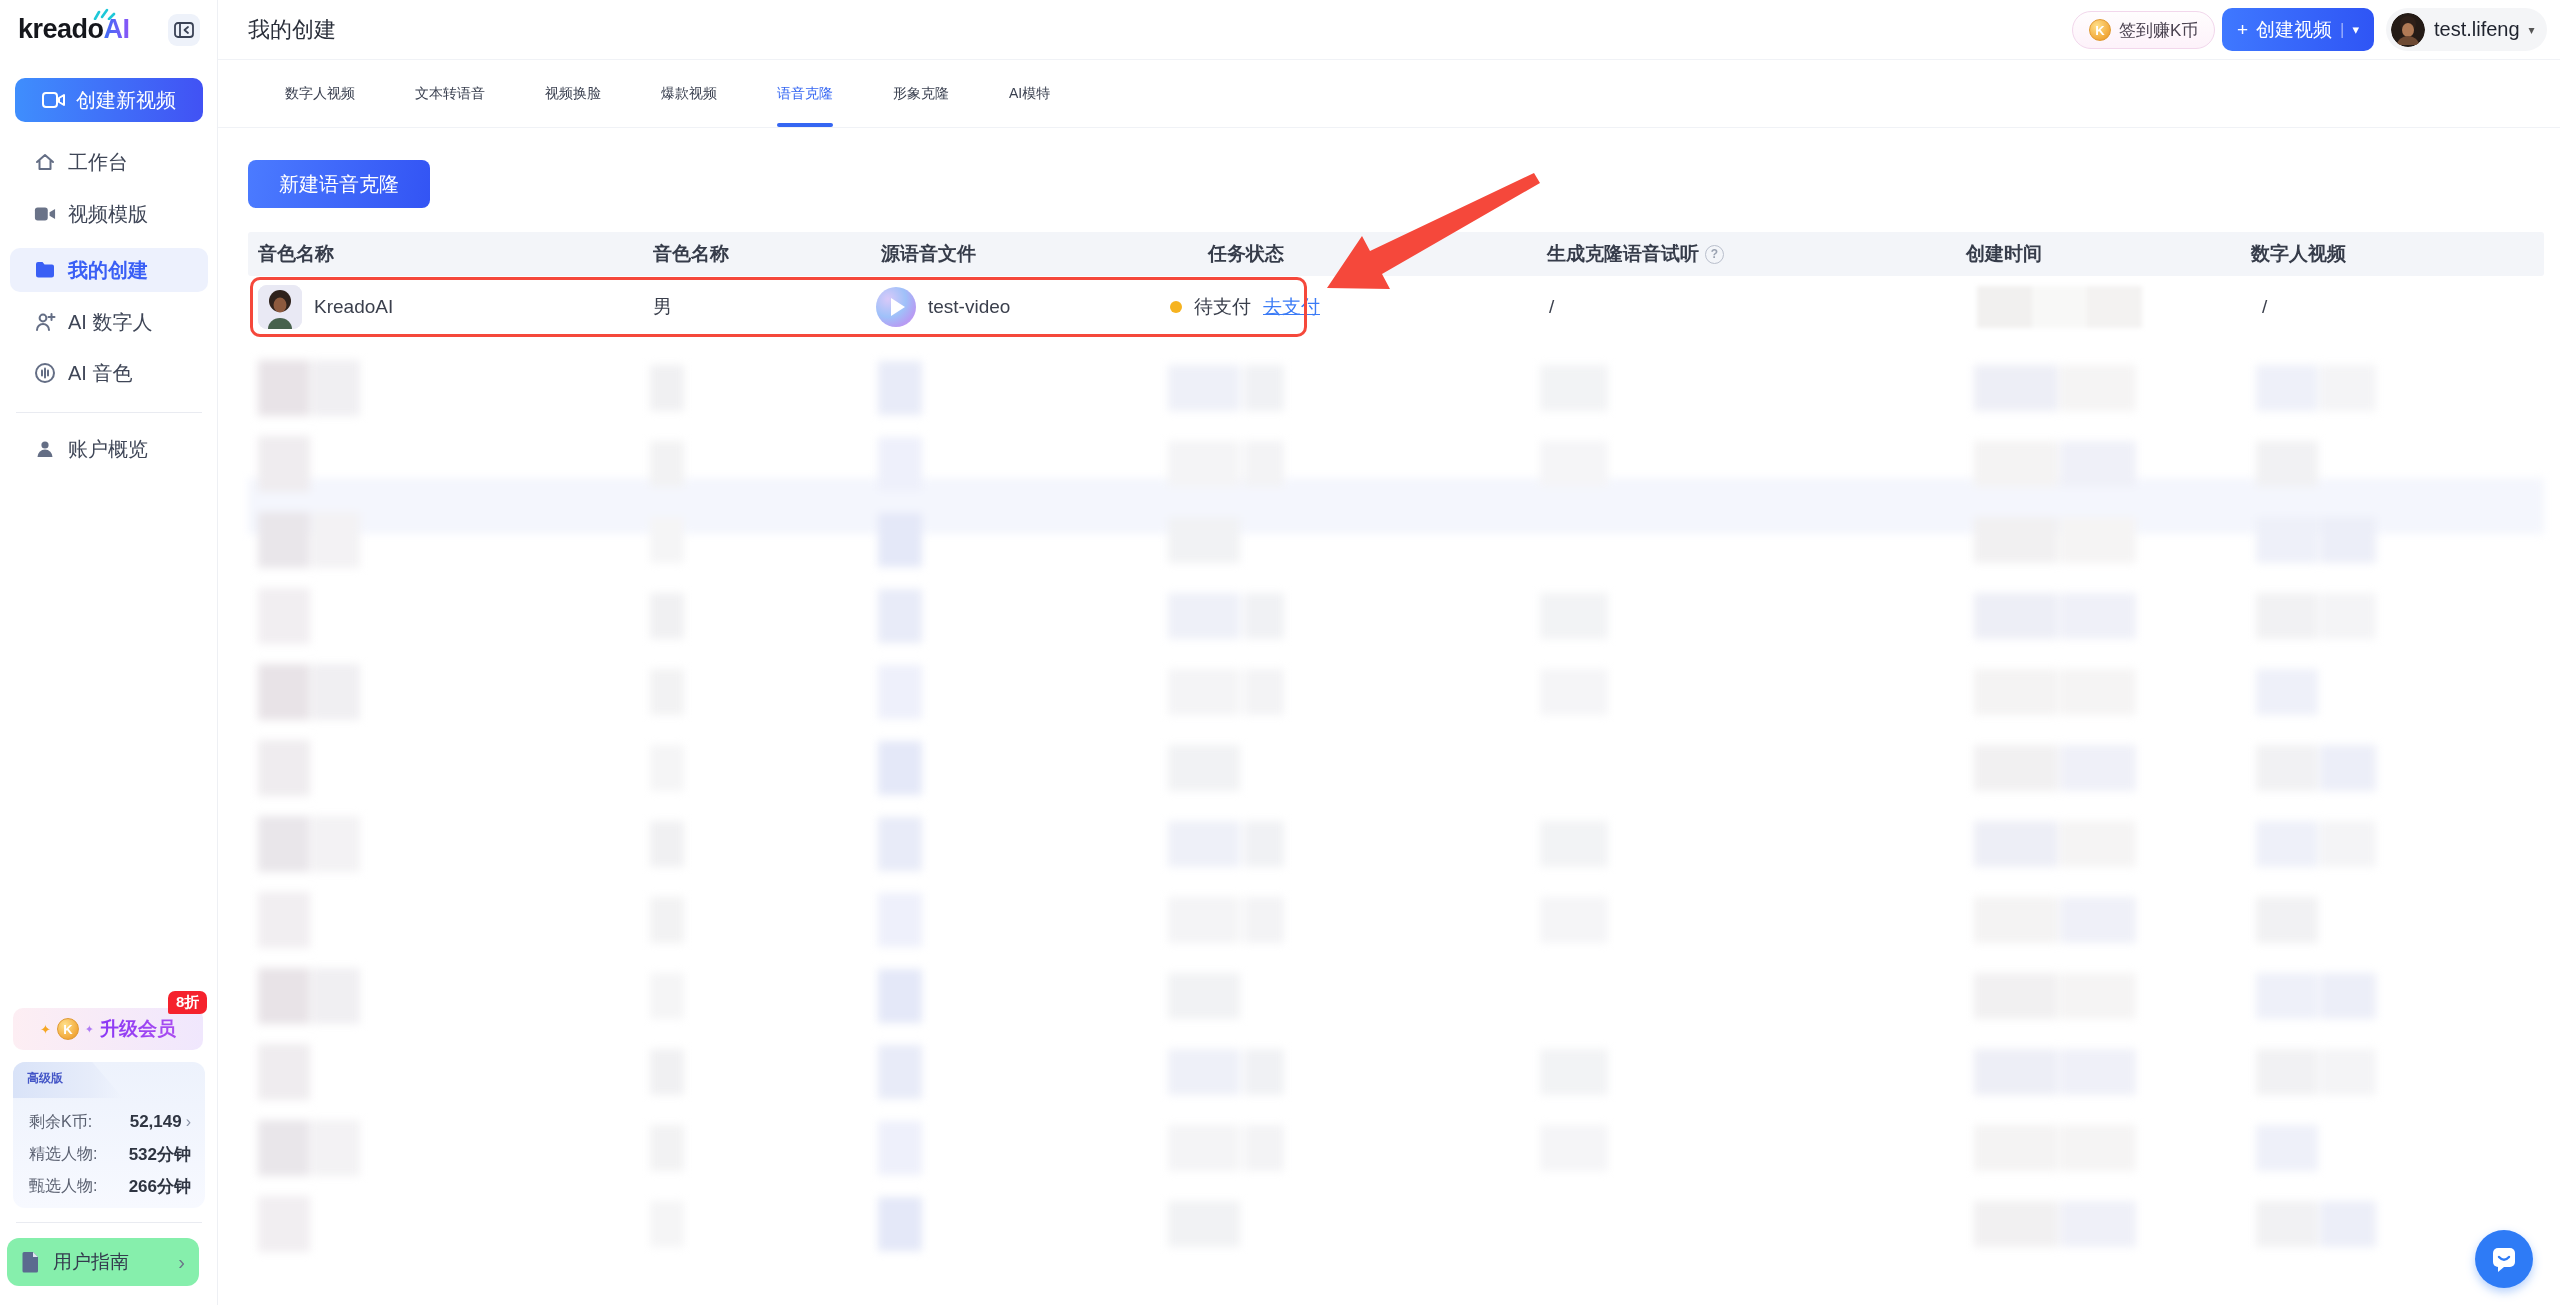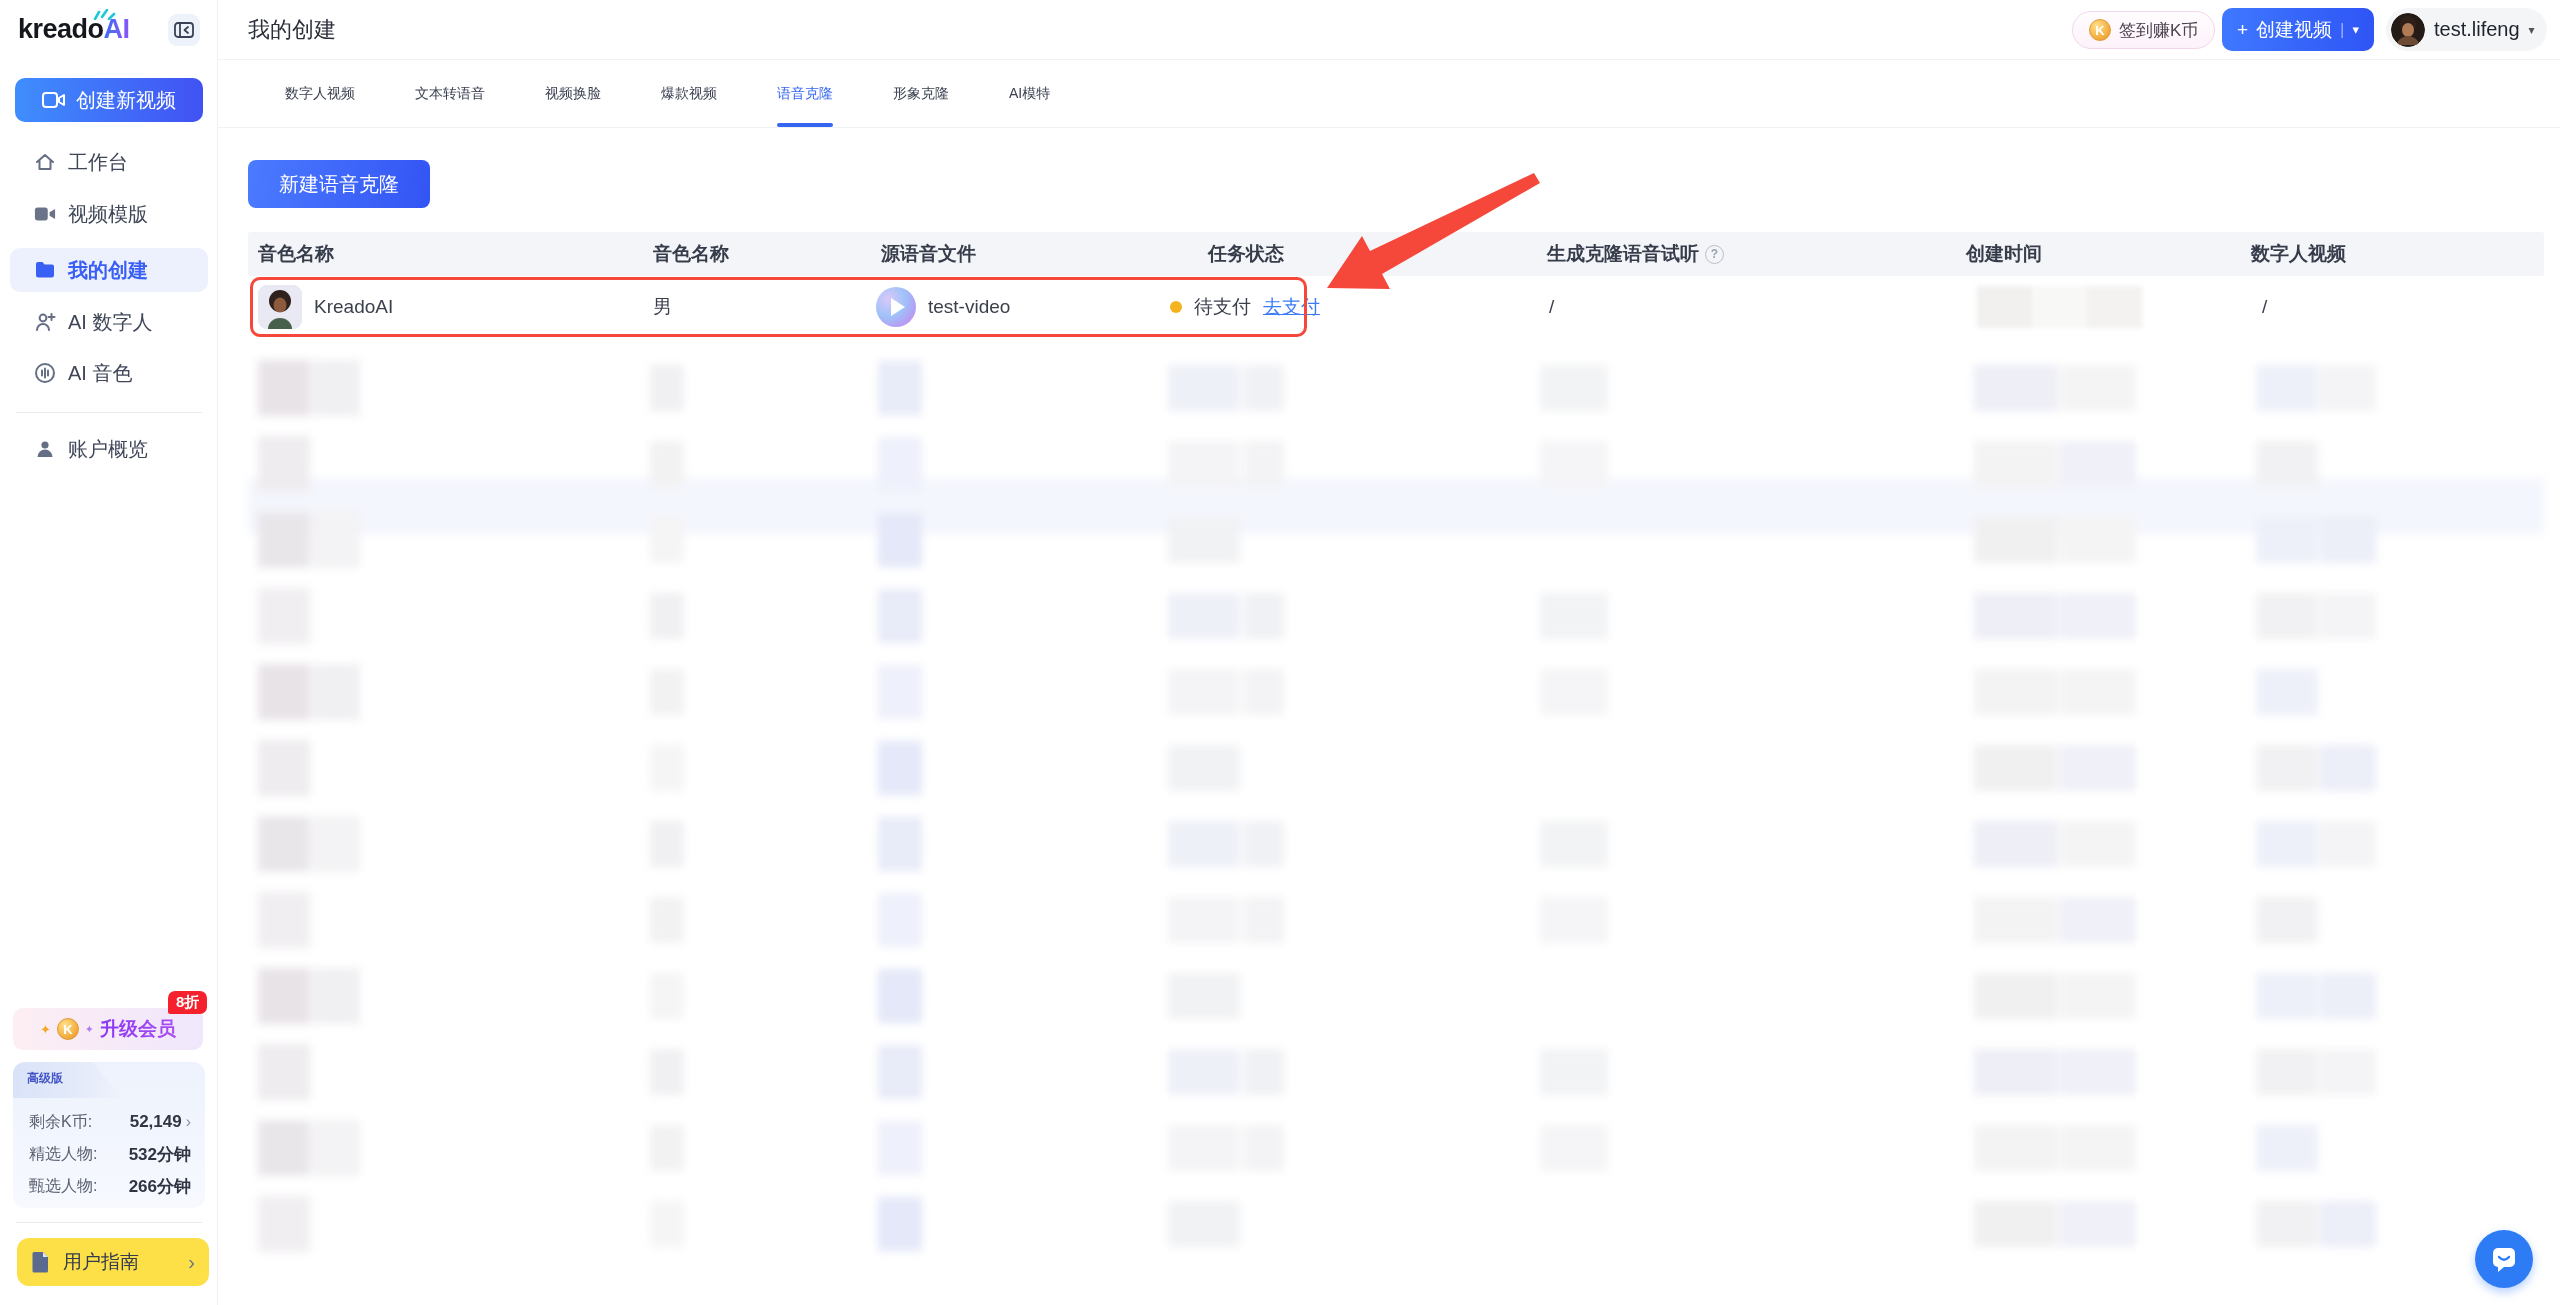--- a/index.html
+++ b/index.html
@@ -46,22 +46,22 @@
   .plan-panel { position:absolute; left:13px; top:1062px; width:192px; height:146px; border-radius:12px;
                 background:linear-gradient(180deg,#edf2fc,#f7f9ff); overflow:hidden; }
   .plan-tab { position:absolute; left:0; top:0; width:110px; height:36px;
               background:linear-gradient(90deg,#d9e3f8,#e6ecfa 70%,rgba(230,236,250,0));
               clip-path:polygon(0 0,72% 0,100% 100%,0 100%); }
   .plan-name { position:absolute; left:14px; top:8px; font-size:12px; font-weight:bold; color:#4456c7; }
   .plan-row { position:absolute; left:16px; width:162px; height:24px; display:flex;
               align-items:center; justify-content:space-between; font-size:16px; color:#5a6070; }
   .plan-row .pv { color:#2f3542; font-weight:bold; font-size:17px; display:flex; align-items:center; gap:4px; }
   .plan-row .chev { color:#8a93a6; font-weight:normal; font-size:16px; }
-  .guide-card { position:absolute; left:17px; top:1238px; width:192px; height:48px; border-radius:12px;
-                background:#fde047; display:flex; align-items:center; gap:12px; padding:0 14px; cursor:pointer;justify-content:flex-end; }
+  .guide-card { position:absolute; left:7px; top:1238px; width:192px; height:48px; border-radius:12px;
+                background:#86efac; display:flex; align-items:center; gap:12px; padding:0 14px; cursor:pointer;justify-content:flex-end; }
   .guide-card .glabel { font-size:19px; color:#343b4e; flex:1; }
   .guide-card .chev { color:#6b7488; font-size:20px; }
 
   
   .topbar { position:absolute; left:218px; top:0; width:2342px; height:60px; background:#fff;
             border-bottom:1px solid #f0f2f6; }
   .page-title { position:absolute; left:30px; top:0; height:60px; display:flex; align-items:center;
                 font-size:22px; color:#2a2f3a; font-weight:500; }
   .checkin-pill { position:absolute; left:1854px; top:11px; height:38px; border-radius:19px;
                   border:1px solid #f2d7ec; background:linear-gradient(180deg,#fffdfe,#fdf2fa);

